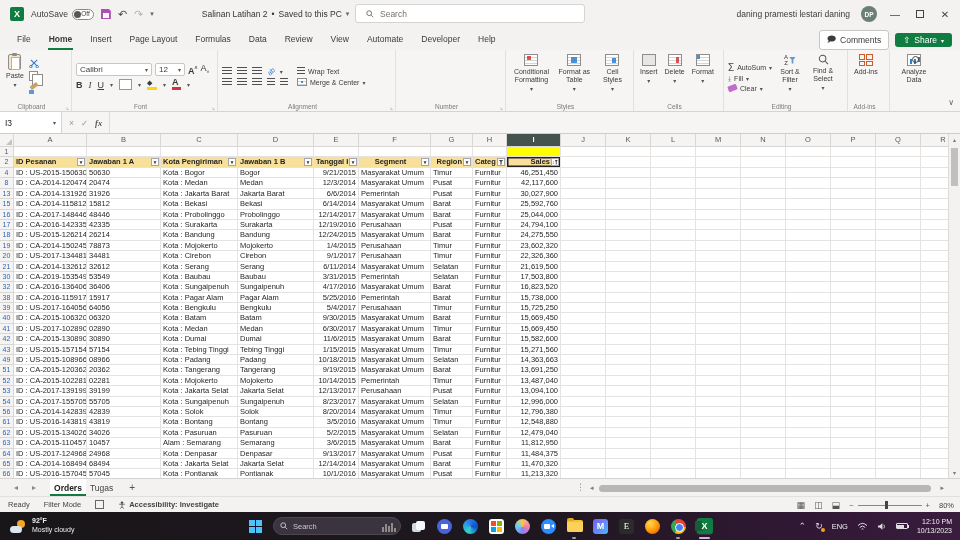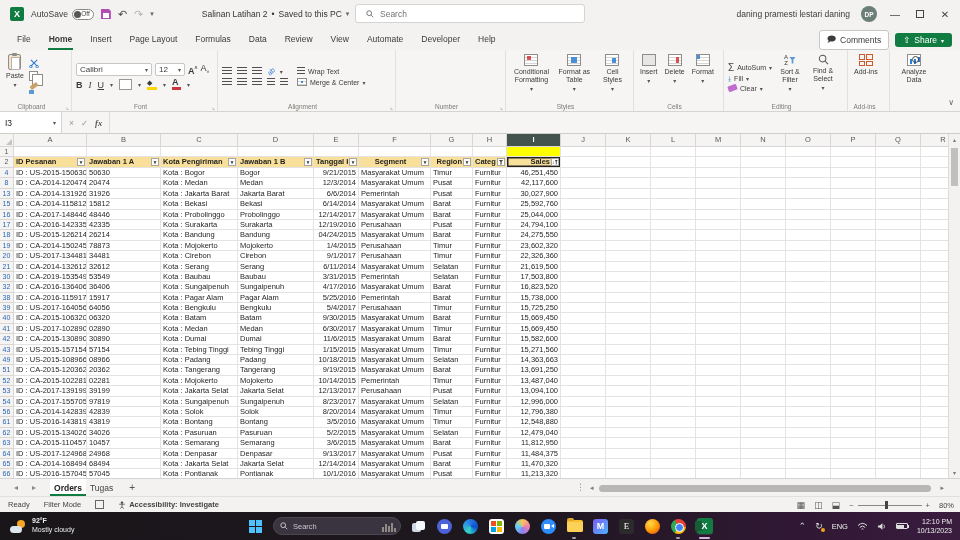--- a/index.html
+++ b/index.html
@@ -694,21 +694,21 @@
         <div class="g-cell g-data" style="width: 45px;"></div>
         <div class="g-cell g-data" style="width: 45px;"></div>
         <div class="g-cell g-data" style="width: 45px;"></div>
       </div>
       <div class="g-row data-row">
         <div class="g-cell g-rowhdr">18</div>
         <div class="g-cell g-data" style="width: 73px;">ID : US-2015-126214</div>
         <div class="g-cell g-data" style="width: 74px;">26214</div>
         <div class="g-cell g-data" style="width: 77px;">Kota : Bandung</div>
         <div class="g-cell g-data" style="width: 76px;">Bandung</div>
-        <div class="g-cell g-data ralign" style="width: 45px;">04/24/2015</div>
+        <div class="g-cell g-data ralign" style="width: 45px;">12/24/2015</div>
         <div class="g-cell g-data" style="width: 72px;">Masyarakat Umum</div>
         <div class="g-cell g-data" style="width: 42px;">Barat</div>
         <div class="g-cell g-data" style="width: 34px;">Furnitur</div>
         <div class="g-cell g-data ralign" style="width: 54px;">24,275,550</div>
         <div class="g-cell g-data" style="width: 45px;"></div>
         <div class="g-cell g-data" style="width: 45px;"></div>
         <div class="g-cell g-data" style="width: 45px;"></div>
         <div class="g-cell g-data" style="width: 45px;"></div>
         <div class="g-cell g-data" style="width: 45px;"></div>
         <div class="g-cell g-data" style="width: 45px;"></div>
@@ -1027,21 +1027,21 @@
         <div class="g-cell g-data" style="width: 45px;"></div>
         <div class="g-cell g-data" style="width: 45px;"></div>
         <div class="g-cell g-data" style="width: 45px;"></div>
         <div class="g-cell g-data" style="width: 45px;"></div>
         <div class="g-cell g-data" style="width: 45px;"></div>
         <div class="g-cell g-data" style="width: 45px;"></div>
       </div>
       <div class="g-row data-row">
         <div class="g-cell g-rowhdr">54</div>
         <div class="g-cell g-data" style="width: 73px;">ID : CA-2017-155705</div>
-        <div class="g-cell g-data" style="width: 74px;">97819</div>
+        <div class="g-cell g-data" style="width: 74px;">55705</div>
         <div class="g-cell g-data" style="width: 77px;">Kota : Sungaipenuh</div>
         <div class="g-cell g-data" style="width: 76px;">Sungaipenuh</div>
         <div class="g-cell g-data ralign" style="width: 45px;">8/23/2017</div>
         <div class="g-cell g-data" style="width: 72px;">Masyarakat Umum</div>
         <div class="g-cell g-data" style="width: 42px;">Selatan</div>
         <div class="g-cell g-data" style="width: 34px;">Furnitur</div>
         <div class="g-cell g-data ralign" style="width: 54px;">12,996,000</div>
         <div class="g-cell g-data" style="width: 45px;"></div>
         <div class="g-cell g-data" style="width: 45px;"></div>
         <div class="g-cell g-data" style="width: 45px;"></div>
@@ -1112,21 +1112,21 @@
         <div class="g-cell g-data" style="width: 45px;"></div>
         <div class="g-cell g-data" style="width: 45px;"></div>
         <div class="g-cell g-data" style="width: 45px;"></div>
         <div class="g-cell g-data" style="width: 45px;"></div>
         <div class="g-cell g-data" style="width: 45px;"></div>
       </div>
       <div class="g-row data-row">
         <div class="g-cell g-rowhdr">63</div>
         <div class="g-cell g-data" style="width: 73px;">ID : CA-2015-110457</div>
         <div class="g-cell g-data" style="width: 74px;">10457</div>
-        <div class="g-cell g-data" style="width: 77px;">Kota : Semarang</div>
+        <div class="g-cell g-data" style="width: 77px;">Alam : Semarang</div>
         <div class="g-cell g-data" style="width: 76px;">Semarang</div>
         <div class="g-cell g-data ralign" style="width: 45px;">3/6/2015</div>
         <div class="g-cell g-data" style="width: 72px;">Masyarakat Umum</div>
         <div class="g-cell g-data" style="width: 42px;">Barat</div>
         <div class="g-cell g-data" style="width: 34px;">Furnitur</div>
         <div class="g-cell g-data ralign" style="width: 54px;">11,812,950</div>
         <div class="g-cell g-data" style="width: 45px;"></div>
         <div class="g-cell g-data" style="width: 45px;"></div>
         <div class="g-cell g-data" style="width: 45px;"></div>
         <div class="g-cell g-data" style="width: 45px;"></div>

